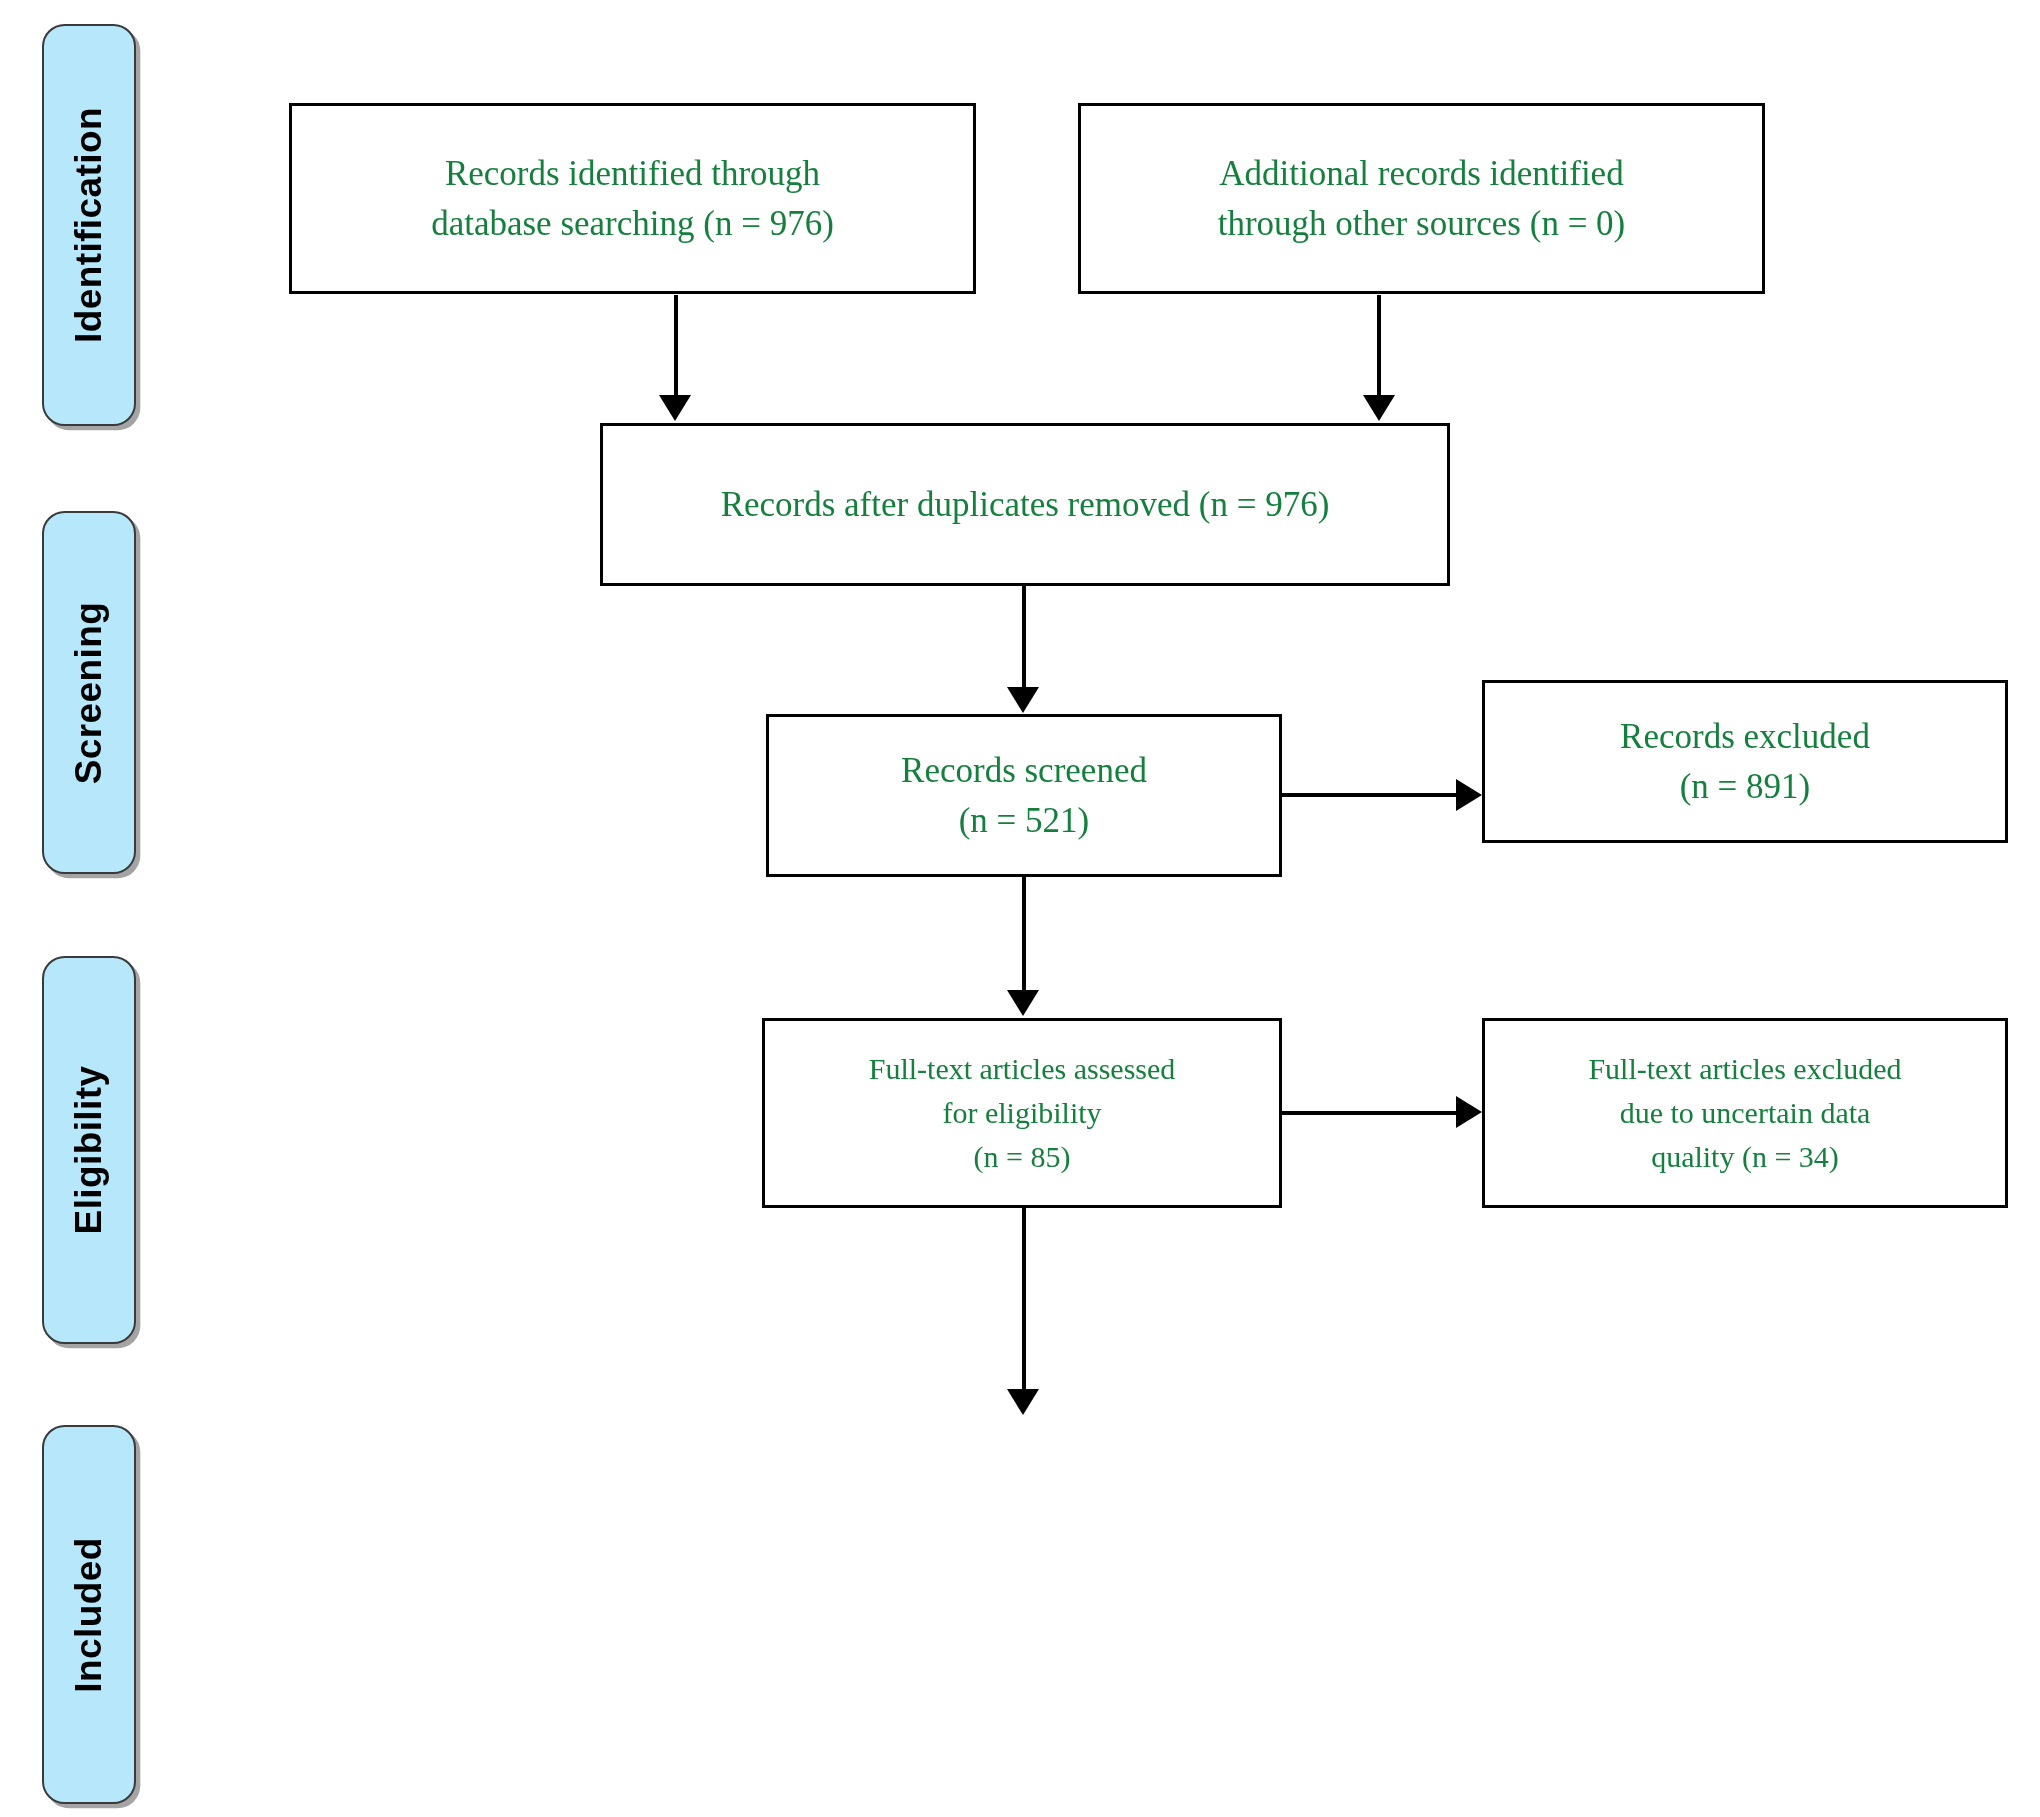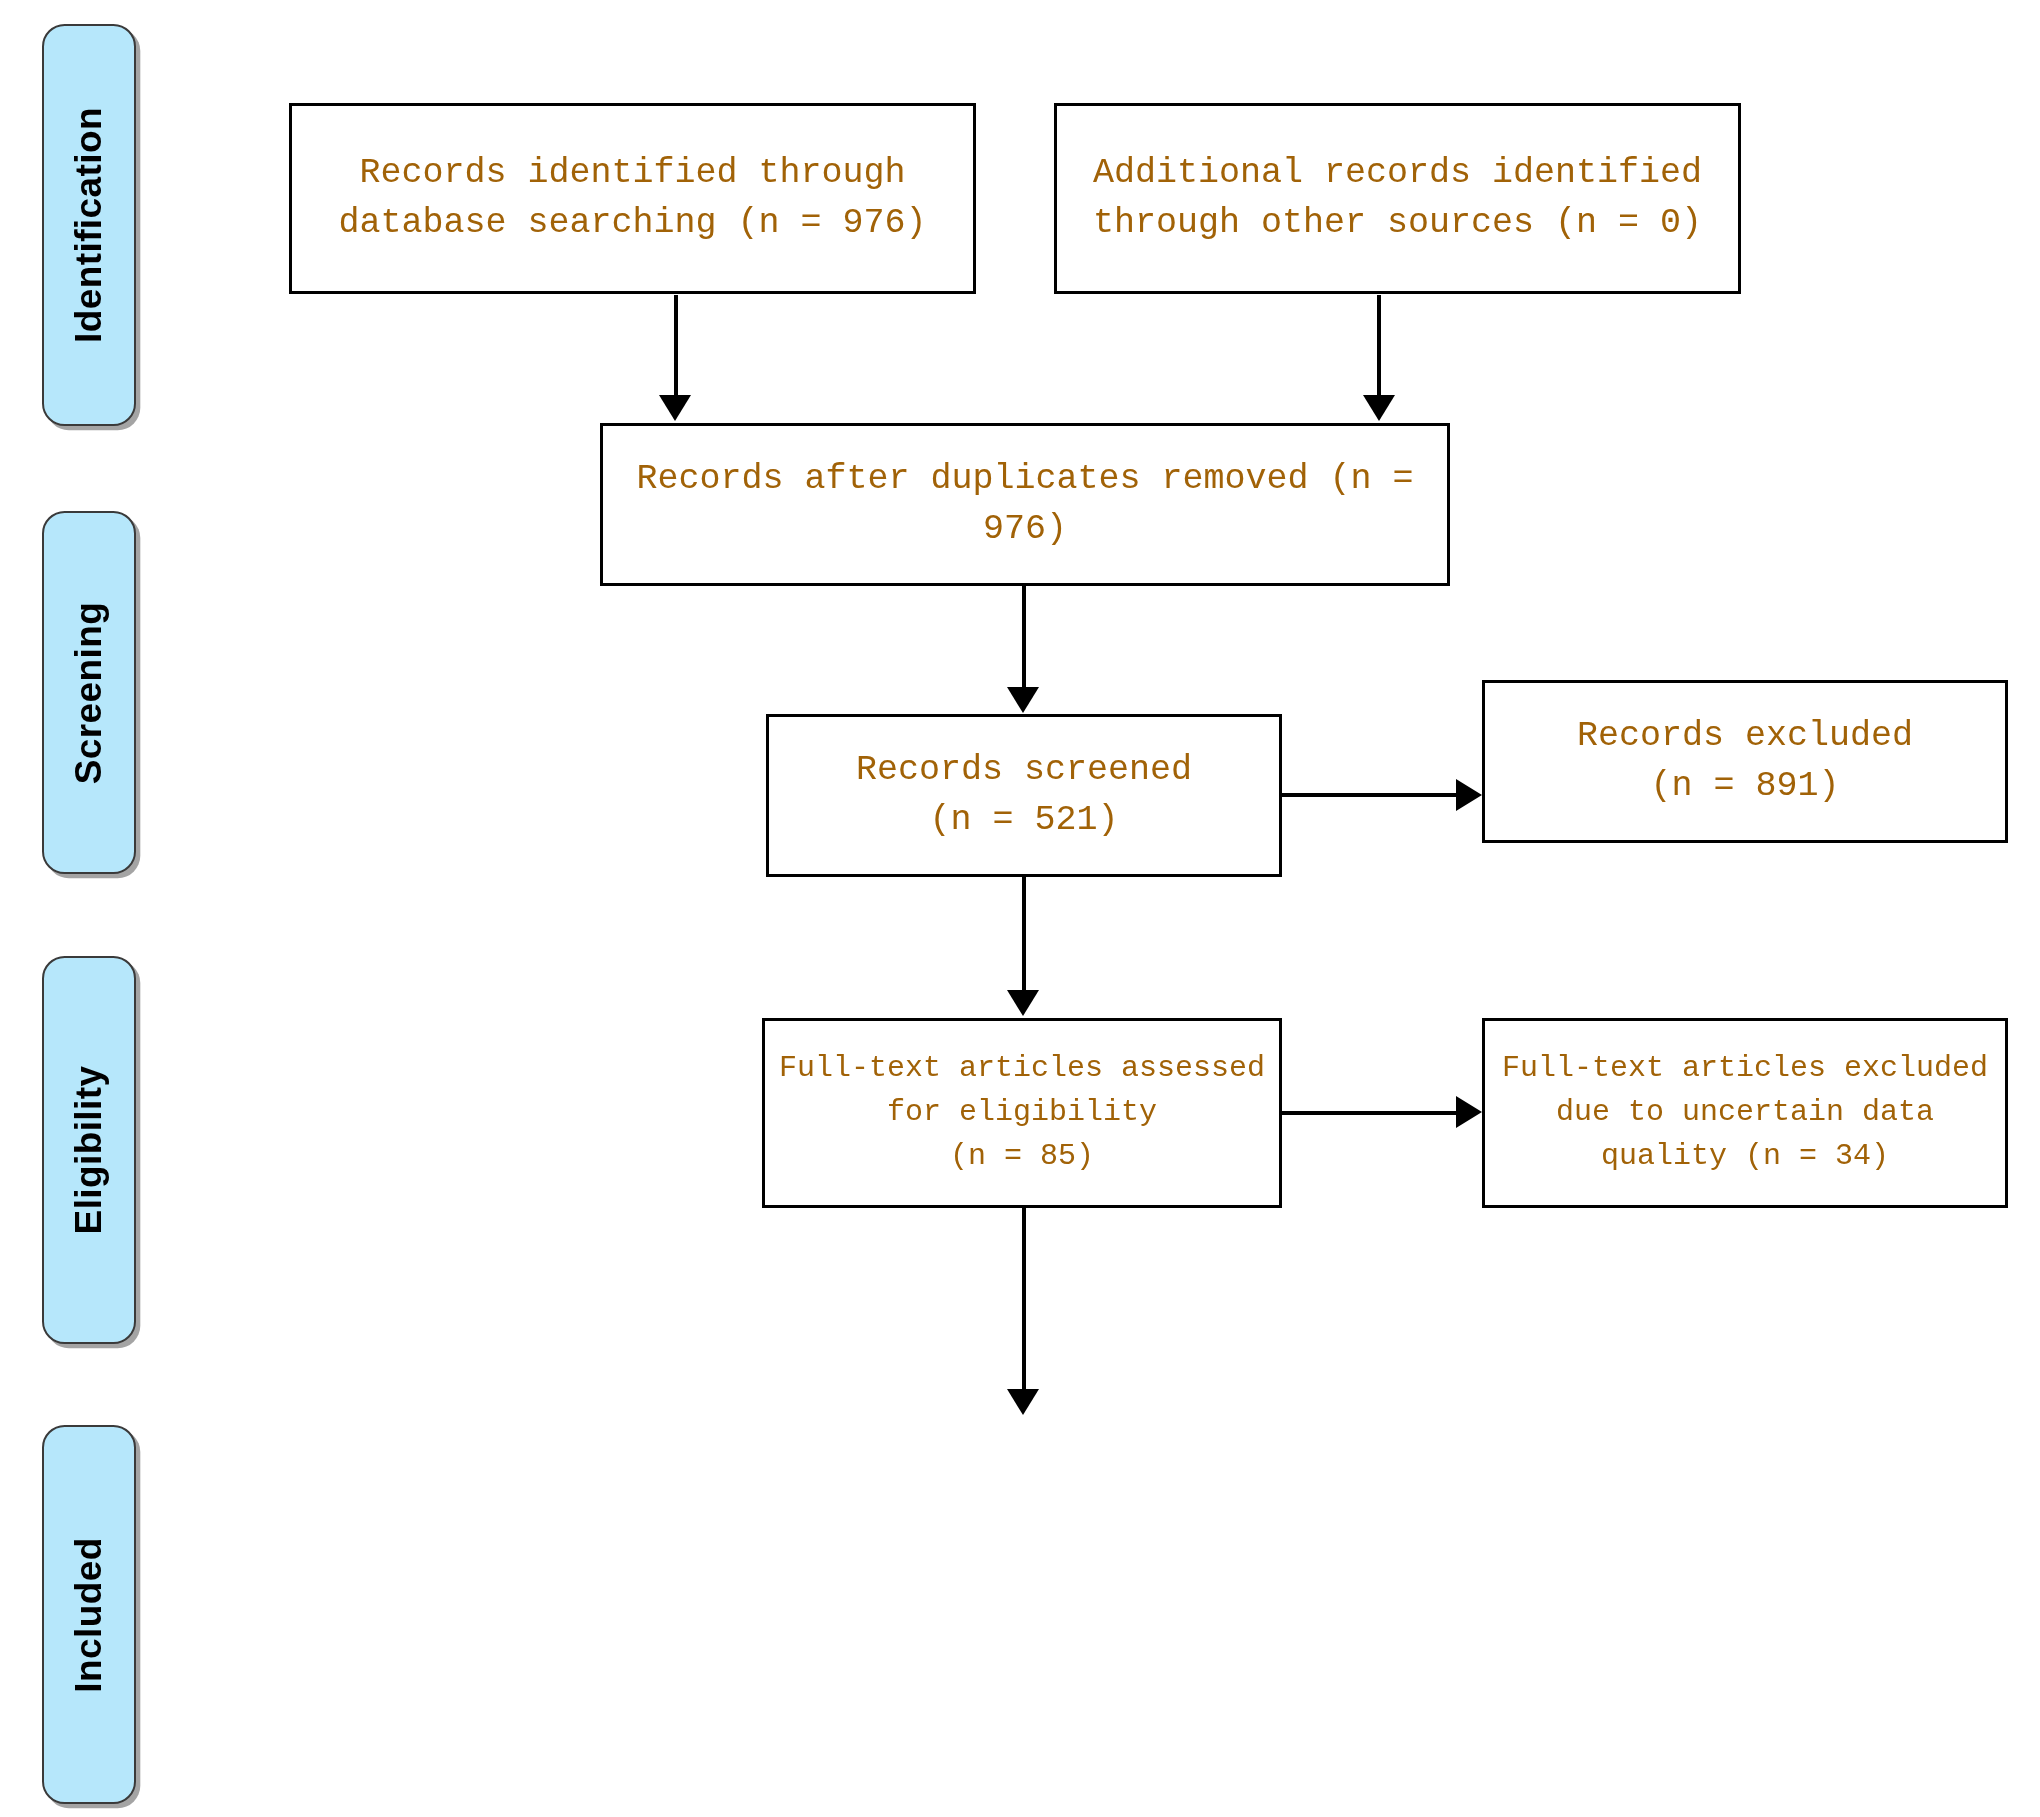--- a/index.html
+++ b/index.html
@@ -50,22 +50,22 @@
     box-sizing: border-box;
     display: flex;
     align-items: center;
     justify-content: center;
     text-align: center;
     padding: 5.2px 12px;
   }
   .flow-box .box-text {
     font-size: 35px;
     line-height: 1.42;
-    color: #a16207;
-    font-family: Liberation Mono, monospace;
+    color: #15803d;
+    font-family: Liberation Serif, serif;
     white-space: pre-line;
   }
   .flow-box.small .box-text {
     font-size: 30px;
     line-height: 1.46;
   }
 
   
   .v-line {
     position: absolute;
@@ -113,21 +113,21 @@
 
   <div class="stage-band" style="left:42px; top:1425px; width:94px; height:379px;">
     <span class="stage-label">Included</span>
   </div>
 
   <div class="flow-box" style="left:289px; top:103px; width:687px; height:191px;">
     <span class="box-text">Records identified through
 database searching (n = 976)</span>
   </div>
 
-  <div class="flow-box" style="left:1054px; top:103px; width:687px; height:191px;">
+  <div class="flow-box" style="left:1078px; top:103px; width:687px; height:191px;">
     <span class="box-text">Additional records identified
 through other sources (n = 0)</span>
   </div>
 
   <div class="v-line" style="left:674px; top:295px; height:103px;"></div>
   <div class="arrow-down" style="left:659px; top:395px;"></div>
 
   <div class="v-line" style="left:1377px; top:295px; height:103px;"></div>
   <div class="arrow-down" style="left:1363px; top:395px;"></div>
 

